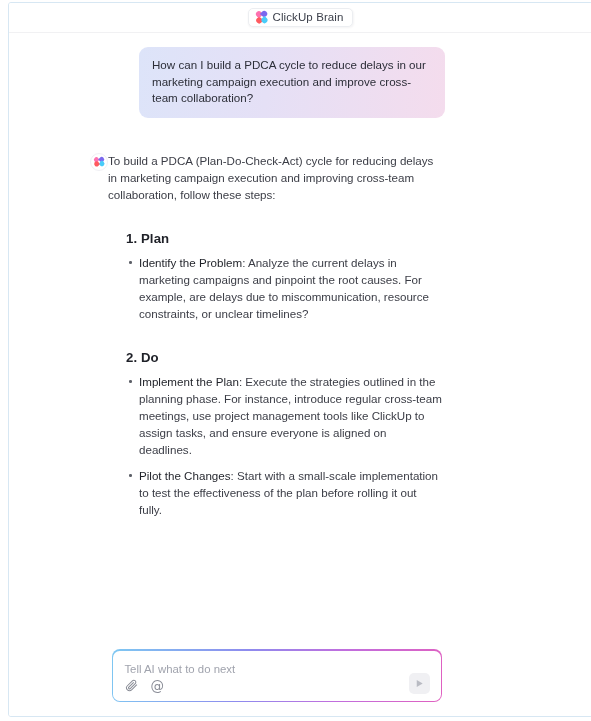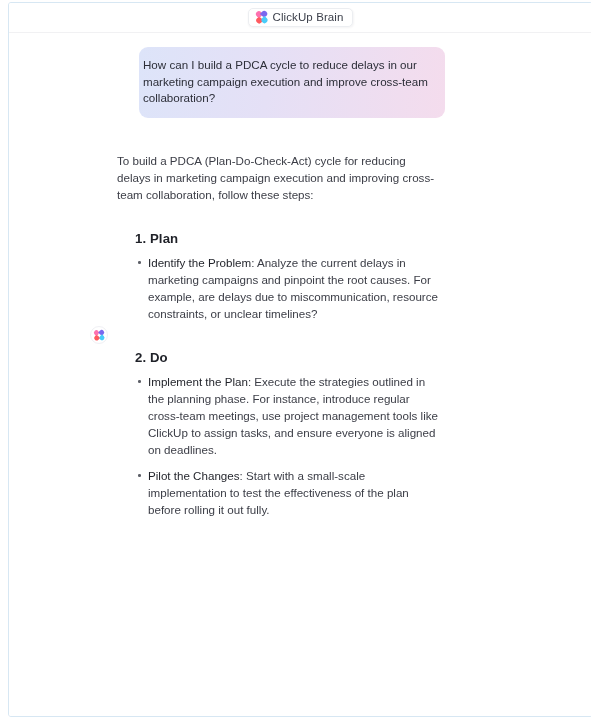--- a/index.html
+++ b/index.html
@@ -109,32 +109,31 @@
   
   .user-row {
     display: flex;
     justify-content: flex-end;
     padding: 0 147px 0 0;
   }
   .user-bubble {
     max-width: 306px;
     background: linear-gradient(95deg, #dde4f9 0%, #e5e0f6 42%, #f4dced 100%);
     border-radius: 9px;
-    padding: 10px 13px 11px 4px;
+    padding: 10px 13px 11px 13px;
     font-size: 11.6px;
     line-height: 16.5px;
     color: #2c2e38;
     box-sizing: border-box;
   }
 
   
   .assistant-row {
     display: flex;
-    align-items: center;
-    gap: 9px;
+    align-items: flex-start;
     padding: 34px 150px 0 81px;
   }
   .assistant-body {
     flex: 1 1 auto;
     min-width: 0;
     font-size: 11.6px;
     line-height: 17px;
     color: #3b3d46;
   }
   .assistant-intro {
@@ -300,14 +299,34 @@
                 <li><b>Pilot the Changes</b>: <span>Start with a small-scale implementation to test the effectiveness of the plan before rolling it out fully.</span></li>
               </ul>
             </div>
         </div>
       </div>
 
     </div>
     <div class="fade"></div>
   </div>
 
+  <div class="composer-wrap">
+    <div class="composer">
+      <div class="composer-inner">
+        <div class="composer-placeholder">Tell AI what to do next</div>
+        <div class="composer-actions">
+          <span class="comp-icon">
+            <svg width="13" height="13" viewBox="0 0 24 24" fill="none" stroke="currentColor" stroke-width="1.9" stroke-linecap="round" stroke-linejoin="round">
+              <path d="M21.44 11.05l-9.19 9.19a5.5 5.5 0 0 1-7.78-7.78l9.19-9.19a3.67 3.67 0 1 1 5.19 5.19l-9.2 9.19a1.83 1.83 0 0 1-2.59-2.59l8.49-8.49"></path>
+            </svg>
+          </span>
+          <span class="mention-icon">@</span>
+          <span class="send-button">
+            <svg width="11" height="11" viewBox="0 0 24 24" fill="#b9bbc3">
+              <path d="M6 4.5 L19 12 L6 19.5 Z"></path>
+            </svg>
+          </span>
+        </div>
+      </div>
+    </div>
+  </div>
 
 </div>
 
 </body></html>

